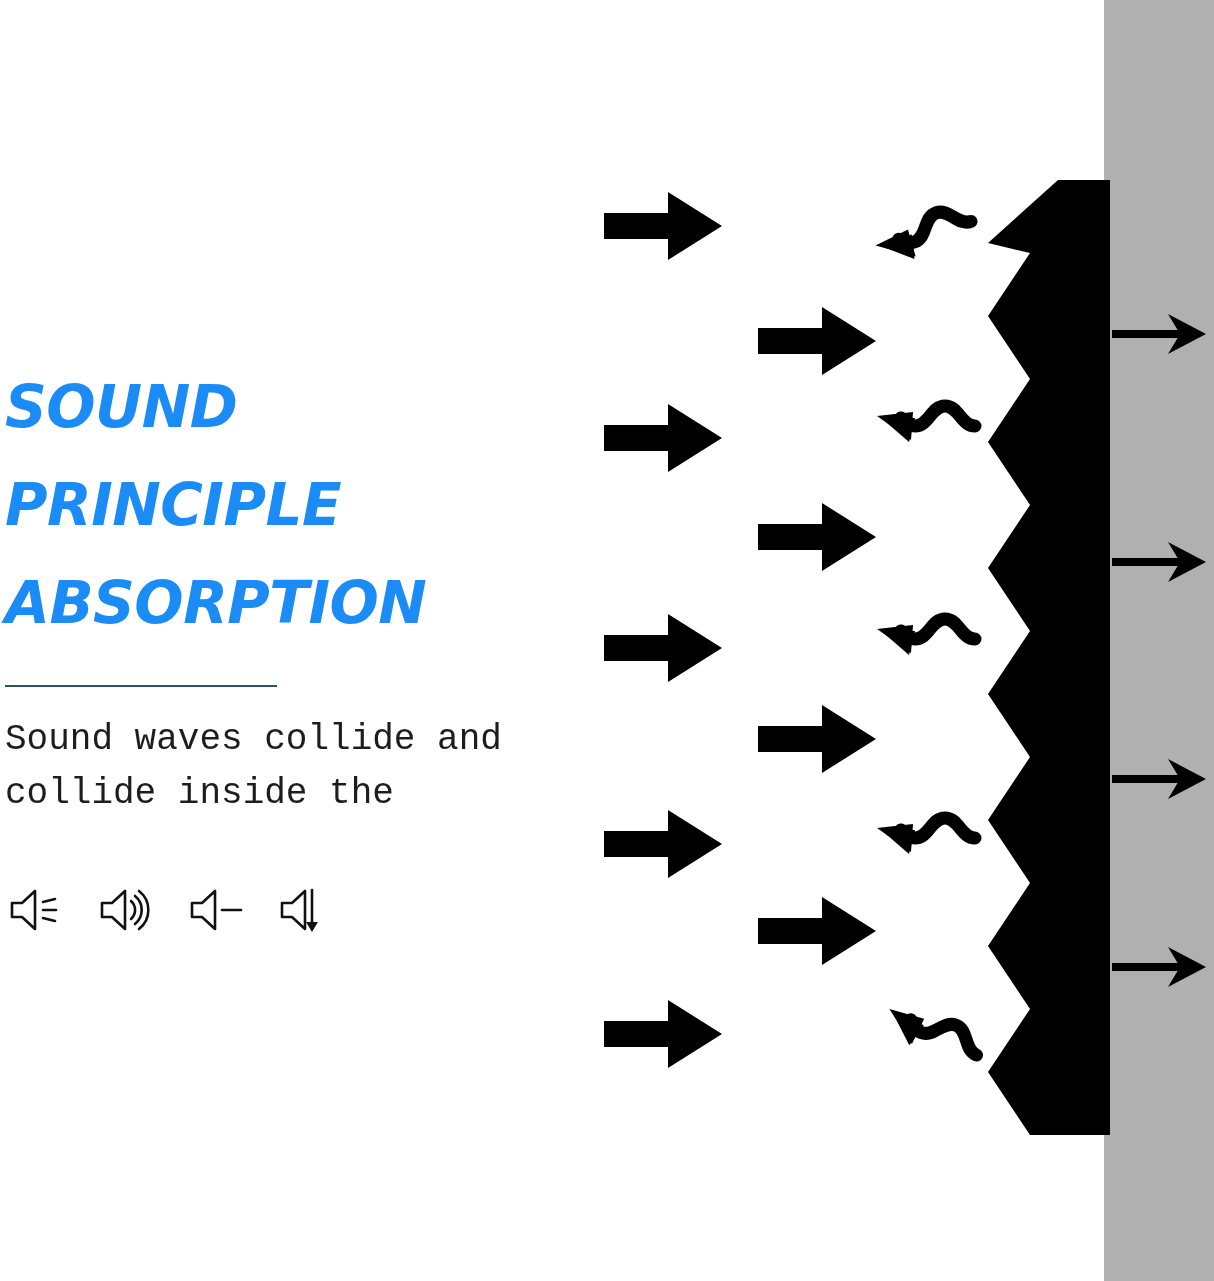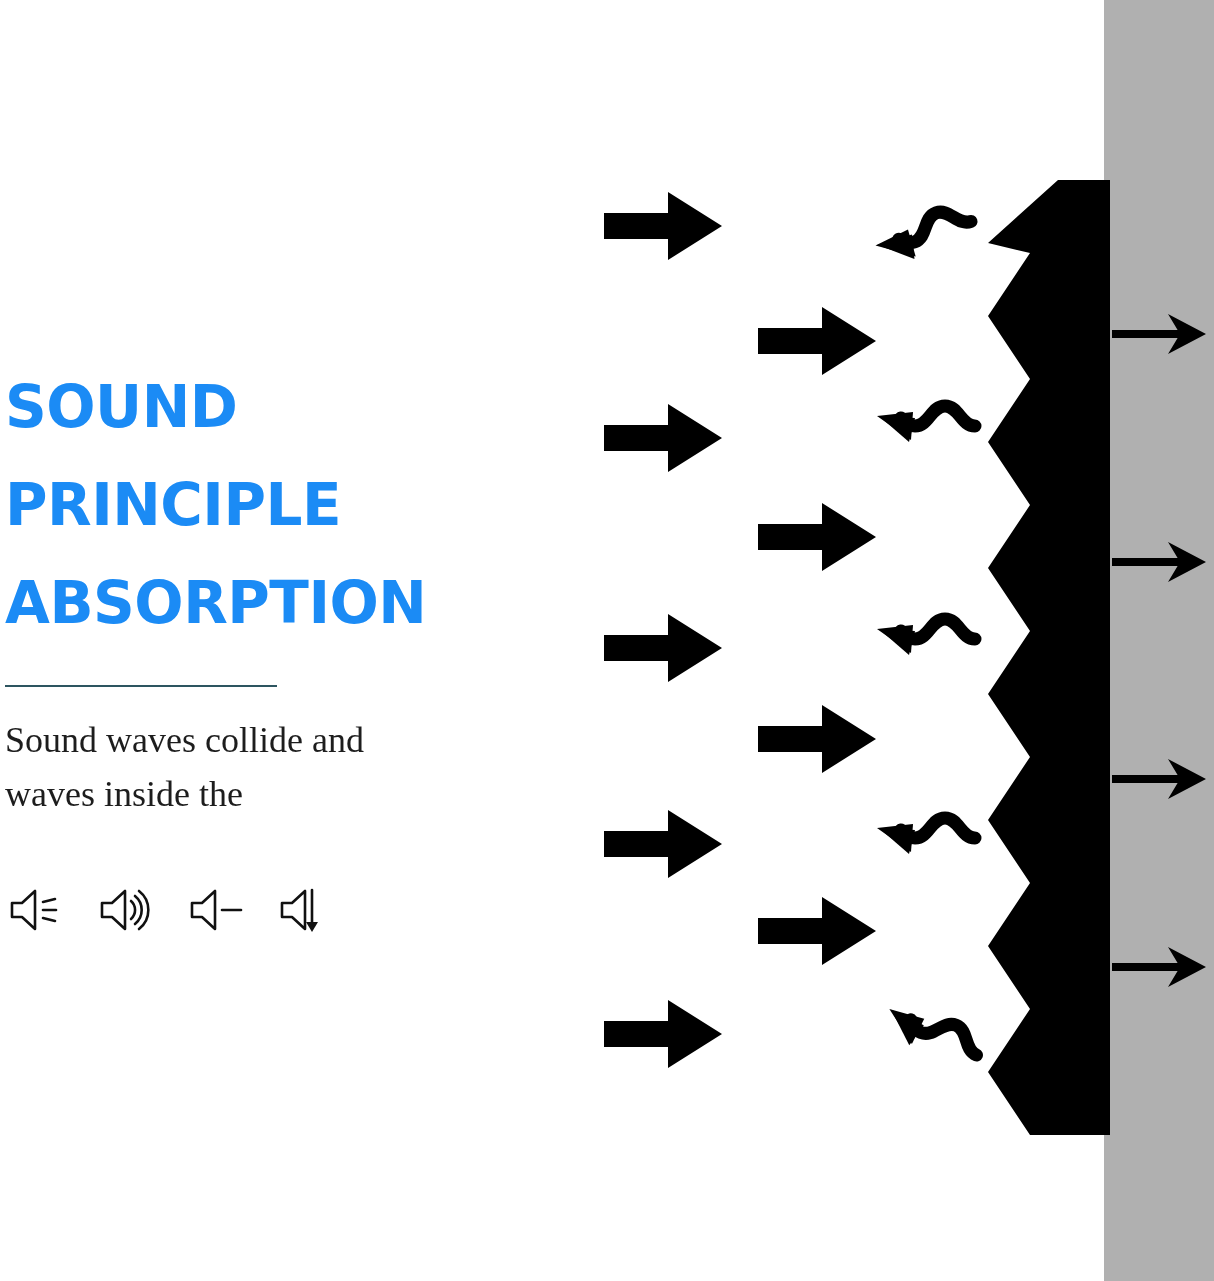--- a/index.html
+++ b/index.html
@@ -49,41 +49,41 @@
   .headline {
     color: #1b8bf5;
     font-size: 58px;
     line-height: 98px;
     font-weight: 800;
     letter-spacing: -0.5px;
     margin: 0;
     text-transform: uppercase;
     font-family: "DejaVu Sans", "Liberation Sans", sans-serif;
   }
-  .headline .ln { display: block; white-space: nowrap; }
+  .headline .ln { display: block; white-space: nowrap; font-style: italic; }
 
   .rule {
     position: absolute;
     left: 0px;
     top: 327px;
     width: 272px;
     height: 2px;
     background: #2d5560;
   }
 
   .body-copy {
     position: absolute;
     left: 0px;
     top: 355px;
     width: 470px;
     color: #1d1d1d;
     font-size: 36px;
     line-height: 54px;
     font-weight: 300;
-    font-family: Liberation Serif, serif;
+    font-family: Liberation Mono, monospace;
   }
   .body-copy .ln { display: block; white-space: nowrap; }
 
   
   .icon-row {
     position: absolute;
     left: 4px;
     top: 527px;
     display: flex;
     align-items: center;
@@ -199,21 +199,21 @@
     <h1 class="headline">
       <span class="ln">SOUND</span>
       <span class="ln">PRINCIPLE</span>
       <span class="ln">ABSORPTION</span>
     </h1>
 
     <div class="rule"></div>
 
     <div class="body-copy">
       <span class="ln">Sound waves collide and</span>
-      <span class="ln">waves inside the</span>
+      <span class="ln">collide inside the</span>
     </div>
 
     <div class="icon-row">
 
       <span class="sound-icon">
         <svg viewBox="0 0 56 50" aria-hidden="true">
           <path d="M3 18 L13 18 L26 6 L26 44 L13 32 L3 32 Z" fill="none" stroke="#111111" stroke-width="2.6" stroke-linejoin="round"></path>
           <path d="M34 17 L46 14" stroke="#111111" stroke-width="2.6" stroke-linecap="round"></path>
           <path d="M34 25 L47 25" stroke="#111111" stroke-width="2.6" stroke-linecap="round"></path>
           <path d="M34 33 L46 36" stroke="#111111" stroke-width="2.6" stroke-linecap="round"></path>

